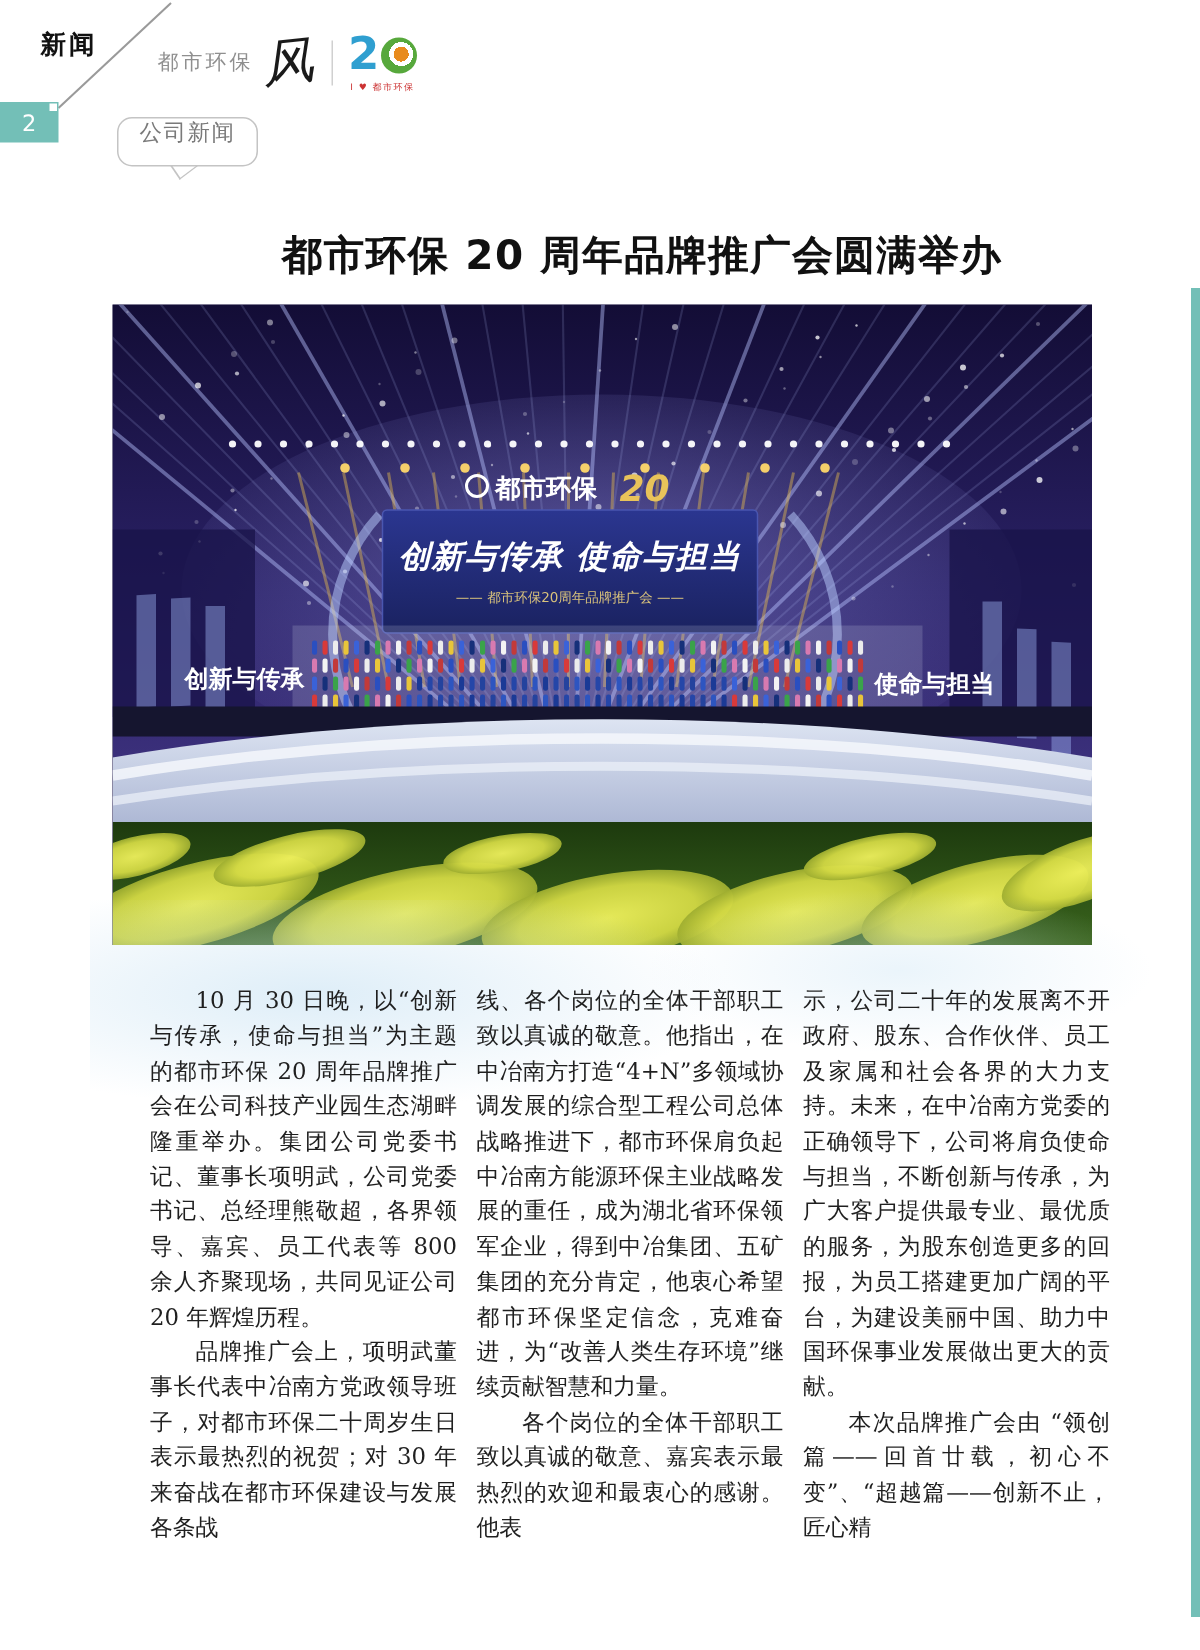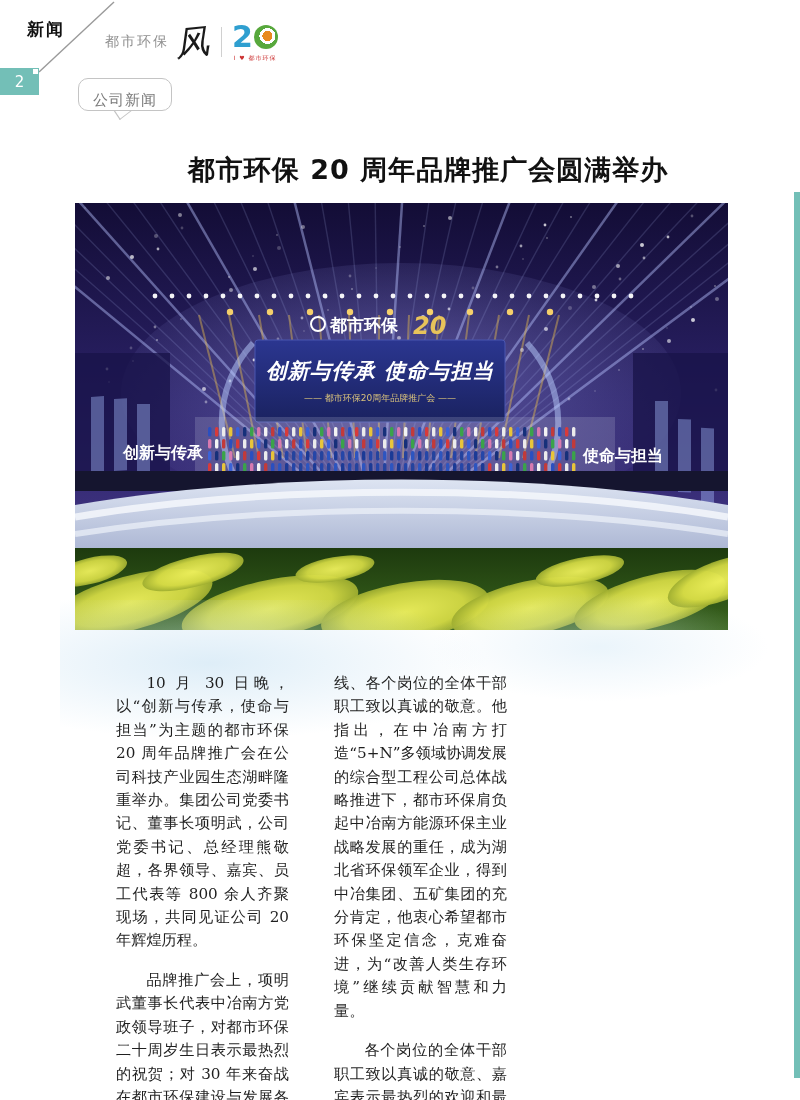--- a/index.html
+++ b/index.html
@@ -18,21 +18,21 @@
   .brand-text{font-family:"DejaVu Sans","Liberation Sans",sans-serif;font-size:14px;color:#8f8f8f;letter-spacing:2px;}
   .calligraphy{font-size:34px;font-style:italic;color:#1a1a1a;margin-left:6px;transform:rotate(-6deg);line-height:1;}
   .mast-divider{width:1px;height:30px;background:#d0d0d0;margin:0 10px 0 12px;}
   .anniv{position:relative;display:flex;flex-direction:column;align-items:center;}
   .anniv-20{display:flex;align-items:center;line-height:1;}
   .anniv-2{font-family:"DejaVu Sans","Liberation Sans",sans-serif;font-size:30px;font-weight:bold;color:#2f9fd0;}
   .anniv-zero{width:24px;height:24px;border-radius:50%;margin-left:1px;
         background:radial-gradient(circle at 56% 46%, #e88b1e 0 5px, #ffffff 5px 8px, #57a83c 8px);}
   .anniv-caption{font-family:"DejaVu Sans","Liberation Sans",sans-serif;font-size:6px;color:#cc3333;margin-top:2px;letter-spacing:1px;}
   .bubble{position:absolute;left:78px;top:78px;width:92px;height:31px;border:1.5px solid #c4c4c4;border-radius:10px;
-        background:#fff;display:flex;align-items:flex-end;justify-content:center;
+        background:#fff;display:flex;align-items:flex-start;justify-content:center;
         font-family:"DejaVu Sans","Liberation Sans",sans-serif;font-size:15px;color:#7a7a7a;letter-spacing:1px;z-index:2;}
   .bubble-tail{position:absolute;left:116px;top:103px;width:13px;height:13px;background:#fff;
         border-right:1.5px solid #c4c4c4;border-bottom:1.5px solid #c4c4c4;transform:skewX(-18deg) rotate(45deg);z-index:1;}
 
   
   .article-title{position:absolute;left:0;top:152px;width:800px;text-align:center;
         font-family:"DejaVu Sans","Liberation Sans",sans-serif;font-size:27px;font-weight:bold;color:#111;letter-spacing:1px;padding-left:28px;}
 
   
   .photo{position:absolute;left:75px;top:203px;width:653px;height:427px;overflow:hidden;background:#1a1440;}
@@ -40,21 +40,21 @@
 
   
   .swoosh1{position:absolute;left:60px;top:600px;width:430px;height:140px;
         background:radial-gradient(ellipse at 35% 45%, rgba(200,226,243,.6), rgba(200,226,243,0) 70%);}
   .swoosh2{position:absolute;left:430px;top:592px;width:340px;height:110px;
         background:radial-gradient(ellipse at 50% 50%, rgba(210,232,246,.45), rgba(210,232,246,0) 70%);}
 
   
   .article{position:absolute;left:100px;top:656px;width:640px;display:flex;gap:13px;}
   .article-col{width:205px;}
-  .article-col p{margin:16px;font-size:15.2px;line-height:23.4px;text-align:justify;color:#1f1f1f;
+  .article-col p{margin:0;font-size:15.2px;line-height:23.4px;text-align:justify;color:#1f1f1f;
         font-family:"DejaVu Serif","Liberation Serif",serif;}
   .article-col p.indent{text-indent:2em;}
 
   
   .right-bar{position:absolute;right:0;top:192px;width:6px;height:886px;background:#73bfb7;}
 </style>
 </head>
 <body>
 
 <div class="page">
@@ -564,19 +564,23 @@
 
   <div class="swoosh1"></div>
   <div class="swoosh2"></div>
 
   <div class="article" id="article">
       <div class="article-col">
         <p class="indent">10 月 30 日晚，以“创新与传承，使命与担当”为主题的都市环保 20 周年品牌推广会在公司科技产业园生态湖畔隆重举办。集团公司党委书记、董事长项明武，公司党委书记、总经理熊敬超，各界领导、嘉宾、员工代表等 800 余人齐聚现场，共同见证公司 20 年辉煌历程。</p>
         <p class="indent">品牌推广会上，项明武董事长代表中冶南方党政领导班子，对都市环保二十周岁生日表示最热烈的祝贺；对 30 年来奋战在都市环保建设与发展各条战</p>
       </div>
       <div class="article-col">
-        <p>线、各个岗位的全体干部职工致以真诚的敬意。他指出，在中冶南方打造“5+N”多领域协调发展的综合型工程公司总体战略推进下，都市环保肩负起中冶南方能源环保主业战略发展的重任，成为湖北省环保领军企业，得到中冶集团、五矿集团的充分肯定，他衷心希望都市环保坚定信念，克难奋进，为“改善人类生存环境”继续贡献智慧和力量。</p>
+        <p>线、各个岗位的全体干部职工致以真诚的敬意。他指出，在中冶南方打造“4+N”多领域协调发展的综合型工程公司总体战略推进下，都市环保肩负起中冶南方能源环保主业战略发展的重任，成为湖北省环保领军企业，得到中冶集团、五矿集团的充分肯定，他衷心希望都市环保坚定信念，克难奋进，为“改善人类生存环境”继续贡献智慧和力量。</p>
         <p class="indent">各个岗位的全体干部职工致以真诚的敬意、嘉宾表示最热烈的欢迎和最衷心的感谢。他表</p>
       </div>
+      <div class="article-col">
+        <p>示，公司二十年的发展离不开政府、股东、合作伙伴、员工及家属和社会各界的大力支持。未来，在中冶南方党委的正确领导下，公司将肩负使命与担当，不断创新与传承，为广大客户提供最专业、最优质的服务，为股东创造更多的回报，为员工搭建更加广阔的平台，为建设美丽中国、助力中国环保事业发展做出更大的贡献。</p>
+        <p class="indent">本次品牌推广会由 “领创篇——回首廿载，初心不变”、“超越篇——创新不止，匠心精</p>
+      </div>
     </div>
 
   <div class="right-bar"></div>
 </div>
 
 </body></html>

